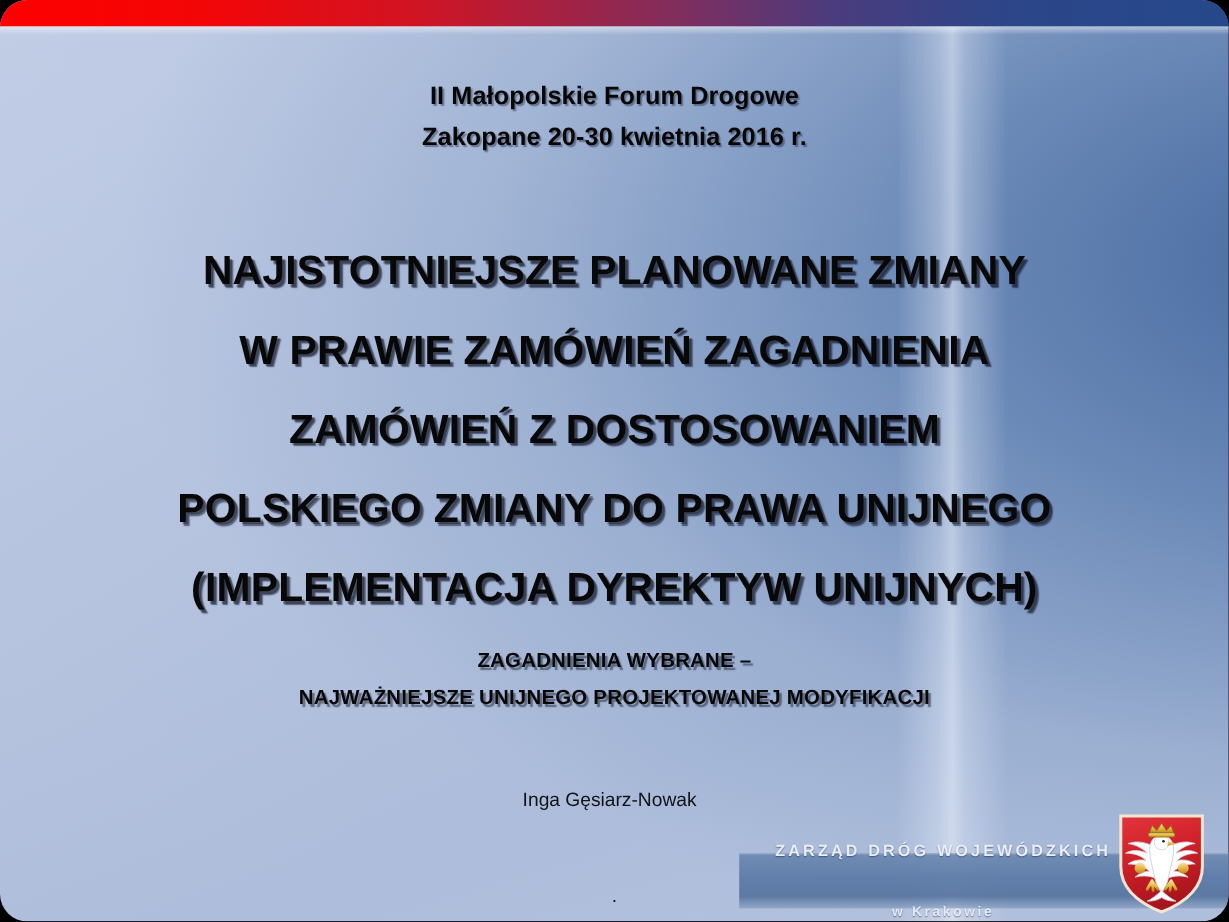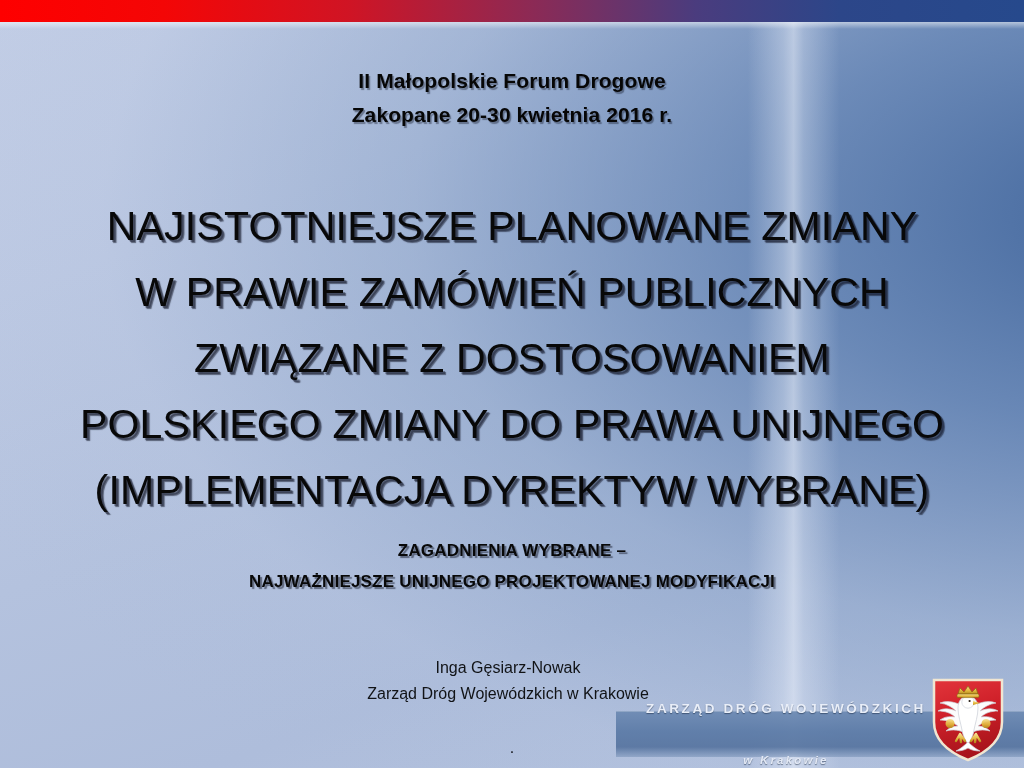--- a/index.html
+++ b/index.html
@@ -26,20 +26,21 @@
         rgba(255,255,255,0) 82%),
       
       radial-gradient(150% 115% at 112% 28%,
         rgba(58,96,152,0.92) 0%,
         rgba(78,115,168,0.72) 24%,
         rgba(118,148,190,0.38) 48%,
         rgba(165,186,217,0.10) 68%,
         rgba(255,255,255,0) 84%),
       
       linear-gradient(160deg, #c3cee6 0%, #bdc9e3 26%, #b4c2de 52%, #aebddb 74%, #b6c4df 100%);
+    border-radius: 23px;
   }
 
   
   .topbar {
     position:absolute; top:0; left:0;
     width:1024px; height:22px;
     background:linear-gradient(to right,
       #fe0000 0%, #f40606 16%, #d01424 34%,
       #8c2a55 52%, #4a3c7e 68%, #2c4689 82%, #26498c 100%);
   }
@@ -62,21 +63,21 @@
     text-shadow:1.5px 1.5px 1px rgba(20,24,40,0.42);
   }
 
   
   .title {
     position:absolute; top:193px; left:0;
     width:1024px;
     text-align:center;
   }
   .title-line {
-    font-size:41px; font-weight:normal; color:#080808;
+    font-size:34px; font-weight:bold; color:#080808;
     line-height:66px; letter-spacing:0.2px;
     text-shadow:3px 3px 1px rgba(14,18,34,0.55),
                 2px 2px 0 rgba(14,18,34,0.35);
   }
 
   
   .subtitle {
     position:absolute; top:535px; left:0;
     width:1024px;
     text-align:center;
@@ -124,21 +125,20 @@
   }
   .band-l1 {
     font-size:13.5px; font-weight:bold; color:#e9eef8;
     letter-spacing:2.6px; line-height:18px;
     text-shadow:0 1px 1px rgba(20,35,60,0.5);
   }
   .band-l2 {
     font-size:11.5px; font-weight:bold; color:#e3e9f5;
     letter-spacing:2.2px; line-height:16px;
     text-shadow:0 1px 1px rgba(20,35,60,0.5);
-    font-style:italic;
   }
 
   
   .crest {
     position:absolute; left:926px; top:672px;
     width:84px; height:92px;
   }
   .crest svg { display:block; width:84px; height:92px; }
 </style>
 </head>
@@ -149,34 +149,33 @@
   <div class="topbar"></div>
   <div class="topbar-underglow"></div>
 
   <div class="header">
     <div class="header-line">II Małopolskie Forum Drogowe</div>
     <div class="header-line">Zakopane 20-30 kwietnia 2016 r.</div>
   </div>
 
   <div class="title">
     <div class="title-line">NAJISTOTNIEJSZE PLANOWANE ZMIANY</div>
-    <div class="title-line">W PRAWIE ZAMÓWIEŃ PUBLICZNYCH</div>
-    <div class="title-line">ZWIĄZANE Z DOSTOSOWANIEM</div>
+    <div class="title-line">W PRAWIE ZAMÓWIEŃ ZAGADNIENIA</div>
+    <div class="title-line">ZAMÓWIEŃ Z DOSTOSOWANIEM</div>
     <div class="title-line">POLSKIEGO ZMIANY DO PRAWA UNIJNEGO</div>
-    <div class="title-line">(IMPLEMENTACJA DYREKTYW WYBRANE)</div>
+    <div class="title-line">(IMPLEMENTACJA DYREKTYW UNIJNYCH)</div>
   </div>
 
   <div class="subtitle">
     <div class="subtitle-line">ZAGADNIENIA WYBRANE –</div>
     <div class="subtitle-line">NAJWAŻNIEJSZE UNIJNEGO PROJEKTOWANEJ MODYFIKACJI</div>
   </div>
 
   <div class="author">
     <div class="author-line">Inga Gęsiarz-Nowak</div>
-    <div class="author-line">Zarząd Dróg Wojewódzkich w Krakowie</div>
   </div>
 
   <div class="trailing-dot">.</div>
 
   <div class="logo-band"></div>
   <div class="logo-band-text">
     <div class="band-l1">ZARZĄD DRÓG WOJEWÓDZKICH</div>
     <div class="band-l2">w Krakowie</div>
   </div>
 

